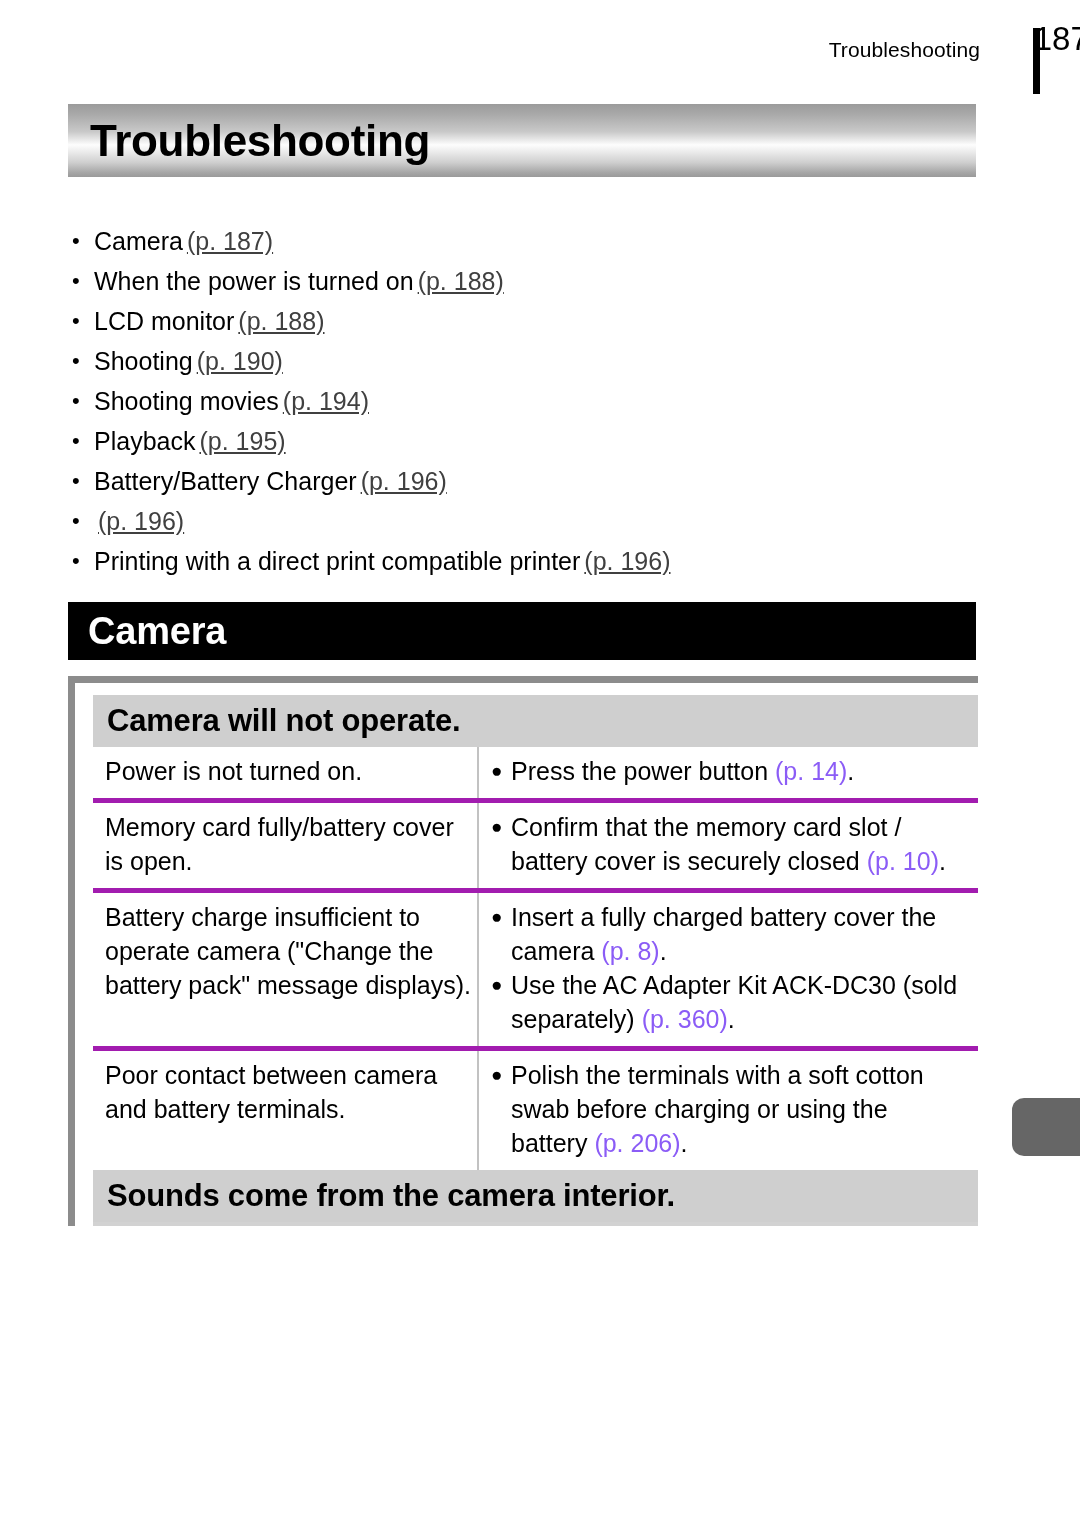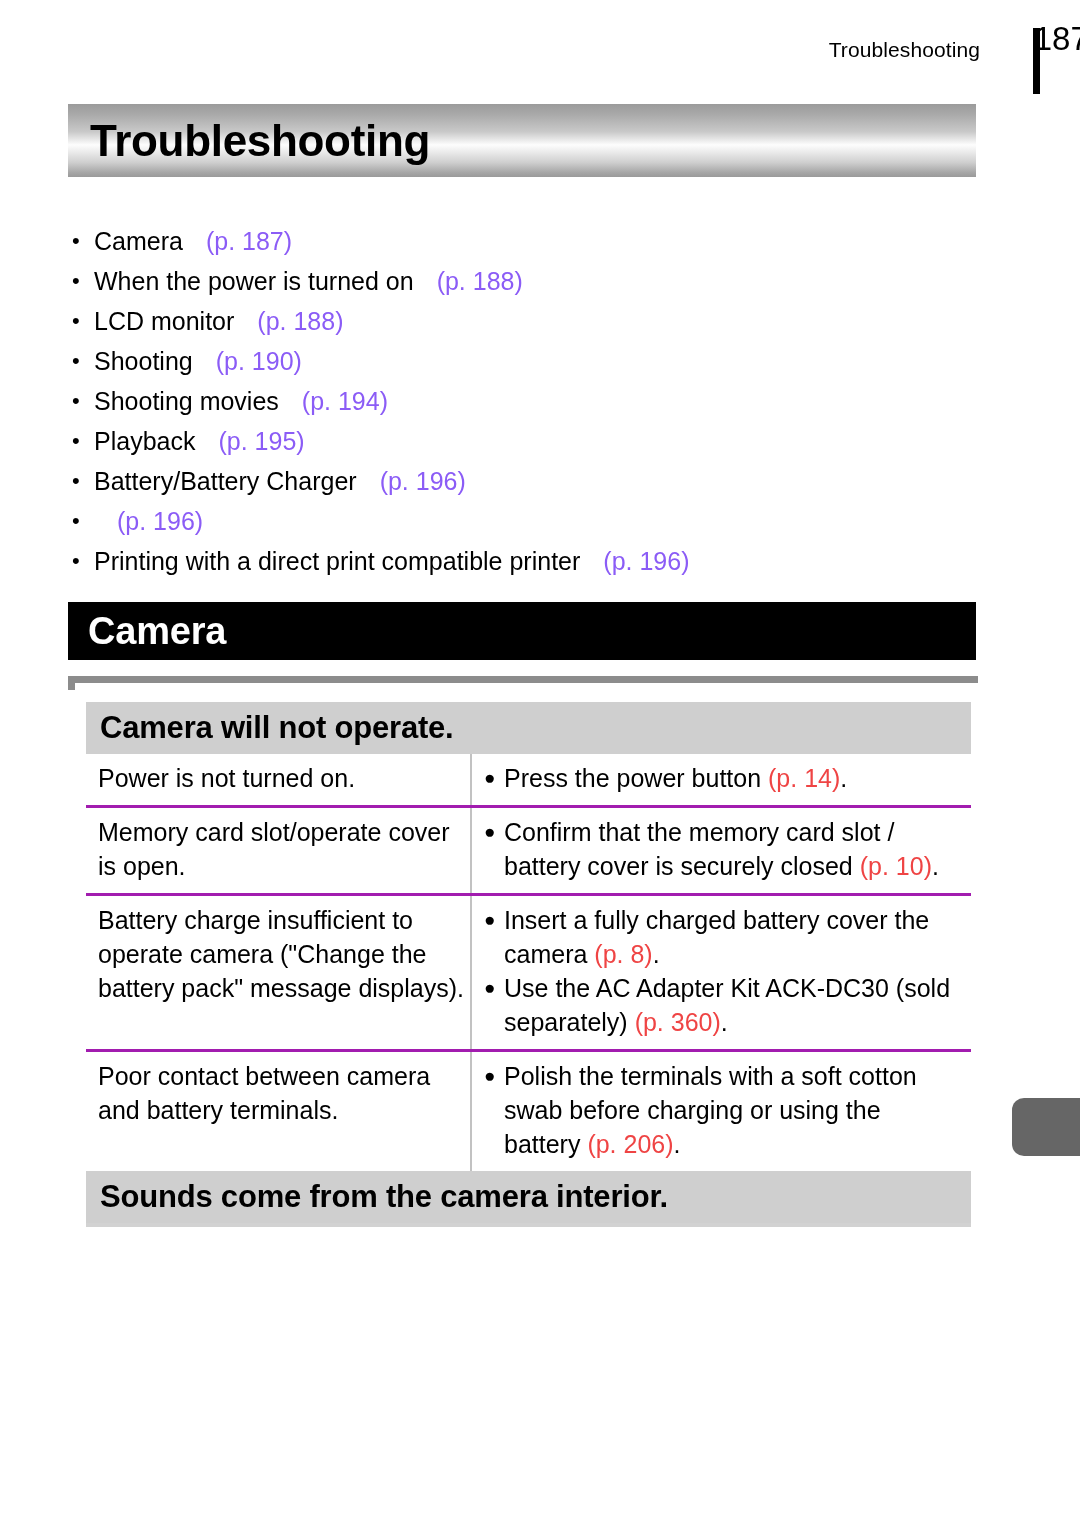--- a/index.html
+++ b/index.html
@@ -92,22 +92,23 @@
   }
   .toc-bullet {
     width: 22px;
     flex: 0 0 22px;
     text-align: left;
     font-size: 22px;
     line-height: 40px;
   }
   .toc-label { color: #000; }
   .toc-ref {
-    color: #8b5cf6;
-    margin-left: 23px;
+    color: #404040;
+    margin-left: 4px;
+    text-decoration: underline;
   }
 
   
   .section-bar {
     position: absolute;
     left: 68px;
     top: 602px;
     width: 908px;
     height: 58px;
     background: #000000;
@@ -129,21 +130,20 @@
     top: 676px;
     width: 910px;
   }
   .tb-top-rule {
     height: 7px;
     background: #8c8c8c;
     width: 910px;
   }
   .tb-body {
     display: flex;
-    flex-direction: column;
   }
   .tb-left-rule {
     width: 7px;
     background: #8c8c8c;
     flex: 0 0 7px;
   }
   .tb-inner {
     flex: 1 1 auto;
     padding-left: 18px;
     padding-top: 12px;
@@ -168,21 +168,21 @@
   table.tt {
     border-collapse: collapse;
     width: 885px;
     table-layout: fixed;
   }
   table.tt td {
     vertical-align: top;
     padding: 7px 8px 10px 8px;
     font-size: 25px;
     line-height: 34px;
-    border-bottom: 3px solid #a21caf;
+    border-bottom: 5px solid #a21caf;
     color: #000;
   }
   table.tt td.cause {
     width: 370px;
     border-right: 2px solid #c2c2c2;
     padding-left: 12px;
     padding-right: 2px;
   }
   table.tt td.remedy {
     padding-left: 12px;
@@ -193,21 +193,21 @@
     display: flex;
     align-items: flex-start;
   }
   .rem-bullet {
     flex: 0 0 20px;
     font-size: 19px;
     line-height: 34px;
     color: #000;
   }
   .rem-body { flex: 1 1 auto; }
-  .ref { color: #ef4444; }
+  .ref { color: #8b5cf6; }
 
   
   .tb-bottom-rule {
     width: 885px;
     height: 4px;
     background: #d2d2d2;
   }
 
   
   .thumb-tab {
@@ -299,21 +299,21 @@
             <tr>
               <td class="cause">Power is not turned on.</td>
               <td class="remedy">
                 <div class="rem-line">
                   <span class="rem-bullet">●</span>
                   <span class="rem-body"><span>Press the power button </span><span class="ref">(p. 14)</span><span>.</span></span>
                 </div>
               </td>
             </tr>
             <tr>
-              <td class="cause">Memory card slot/operate cover is open.</td>
+              <td class="cause">Memory card fully/battery cover is open.</td>
               <td class="remedy">
                 <div class="rem-line">
                   <span class="rem-bullet">●</span>
                   <span class="rem-body"><span>Confirm that the memory card slot / battery cover is securely closed </span><span class="ref">(p. 10)</span><span>.</span></span>
                 </div>
               </td>
             </tr>
             <tr>
               <td class="cause">Battery charge insufficient to operate camera ("Change the battery pack" message displays).</td>
               <td class="remedy">

